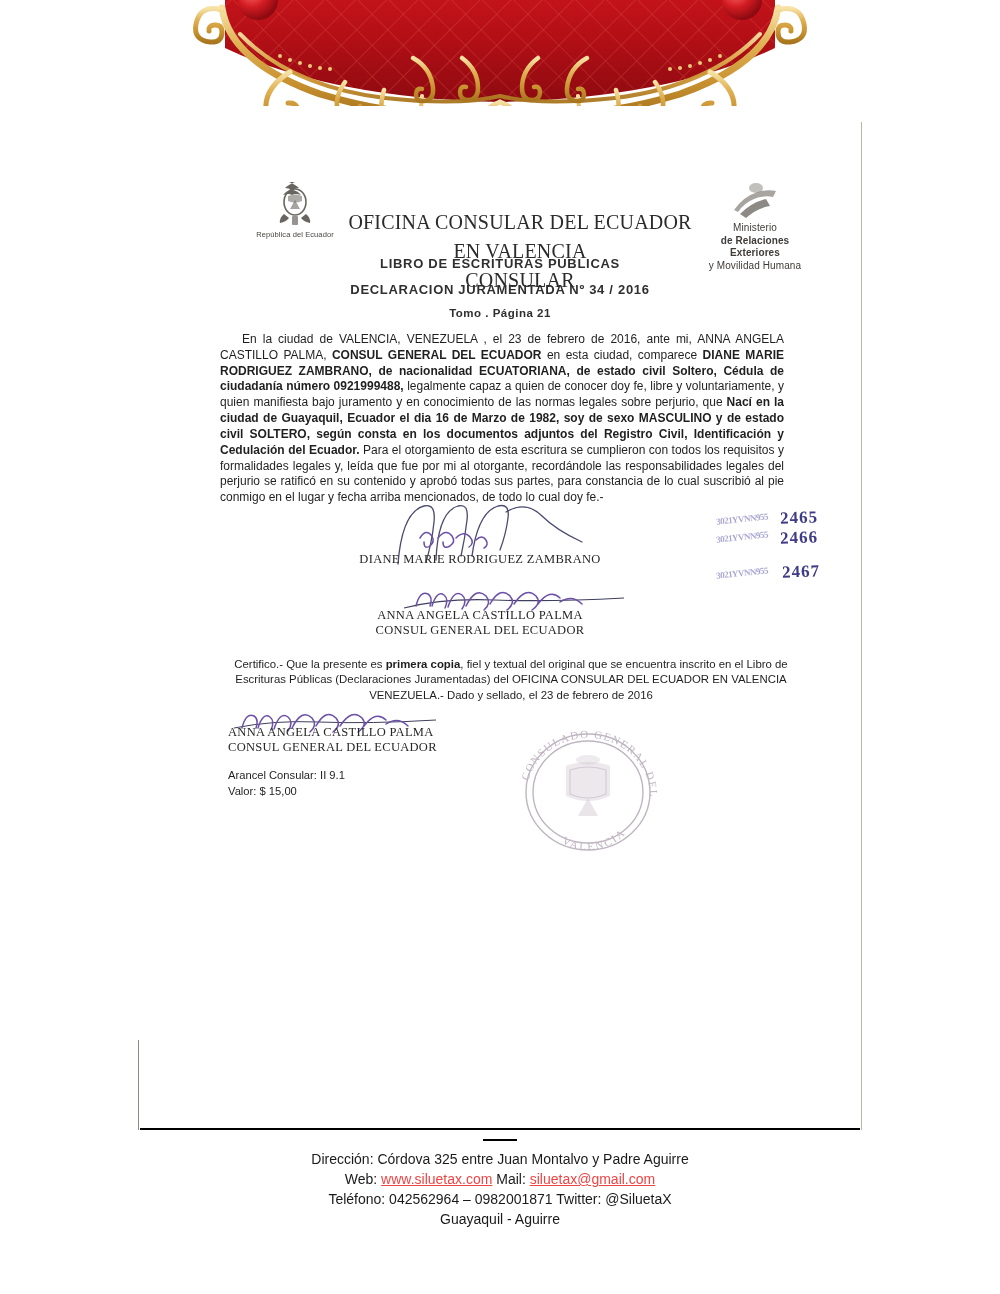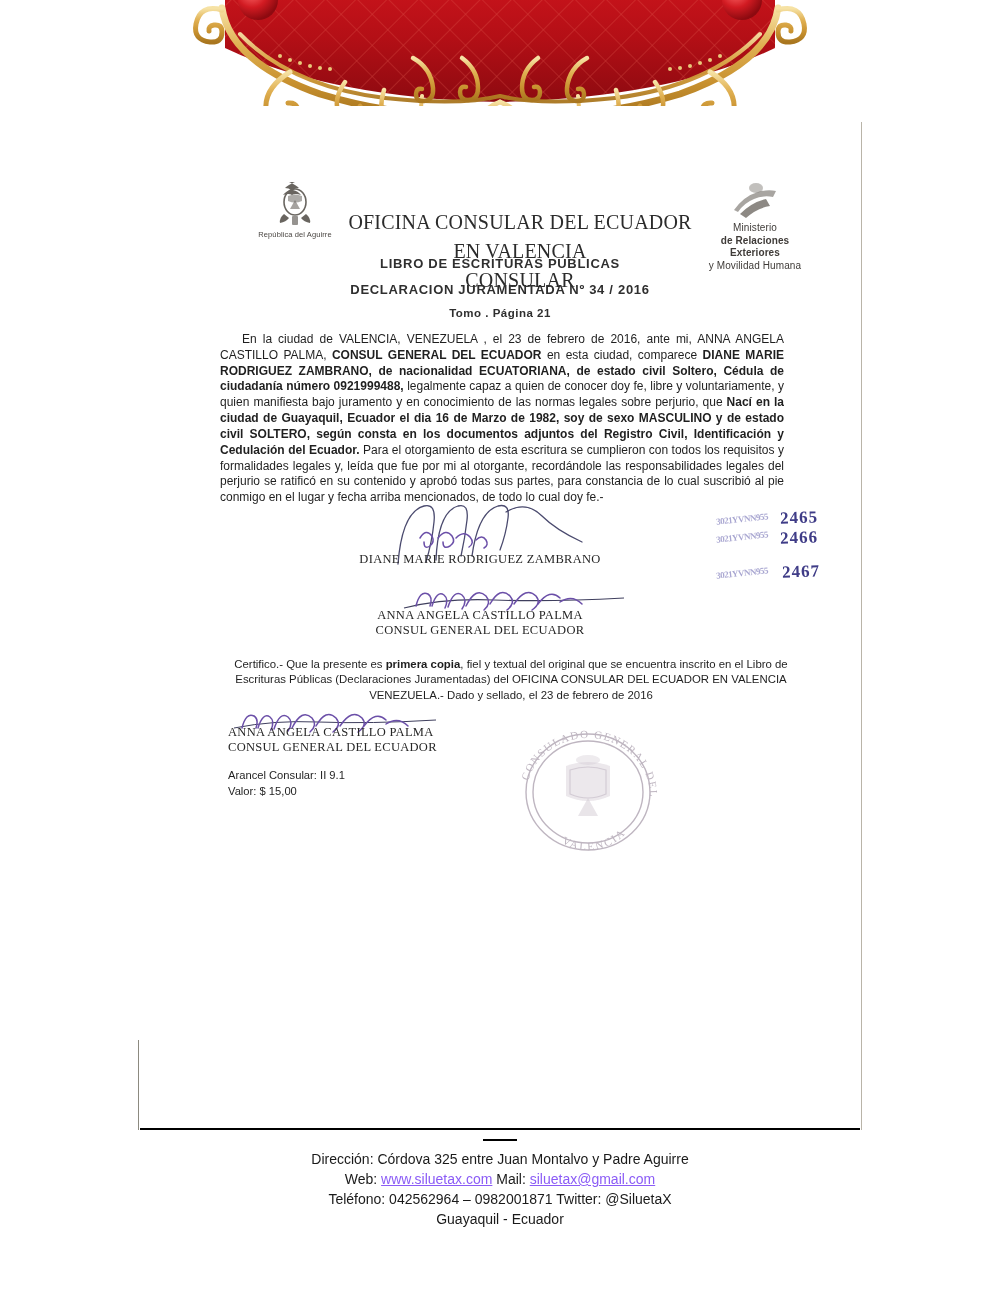--- a/index.html
+++ b/index.html
@@ -219,21 +219,21 @@
     position: absolute;
     left: 200px;
     top: 1150px;
     width: 600px;
     text-align: center;
     font-size: 14px;
     line-height: 1.42;
     color: #1a1a1a;
   }
   .footer a, .footer .link {
-    color: #8b5cf6;
+    color: #ef4444;
     text-decoration: underline;
   }
 </style>
 </head>
 <body>
 
 <div class="page">
 
   <div class="banner">
     <svg viewBox="0 0 660 108" xmlns="http://www.w3.org/2000/svg">
@@ -320,21 +320,21 @@
       <g fill="#5d5953">
         <path d="M23 2 q-7 3 -10 6 q4 0 6 2 q-5 1 -8 5 q6 -2 9 0 q3 -2 9 0 q-3 -4 -8 -5 q2 -2 6 -2 q-3 -3 -10 -6 z"></path>
         <ellipse cx="23" cy="22" rx="11" ry="13" fill="none" stroke="#5d5953" stroke-width="1.6"></ellipse>
         <path d="M16 16 q7 -3 14 0 l0 5 q-7 3 -14 0 z" opacity=".55"></path>
         <path d="M23 20 l5 9 l-10 0 z" opacity=".6"></path>
         <path d="M12 34 q-5 4 -4 9 q6 -1 9 -5 z"></path>
         <path d="M34 34 q5 4 4 9 q-6 -1 -9 -5 z"></path>
         <rect x="20" y="36" width="6" height="9" rx="1" opacity=".7"></rect>
       </g>
     </svg>
-    <div class="crest-caption">República del Aguirre</div>
+    <div class="crest-caption">República del Ecuador</div>
   </div>
 
   <div class="crest-right">
     <svg class="crest-img ministry" viewBox="0 0 58 40">
       <g fill="#6d6862">
         <path d="M8 30 q10 -14 24 -18 q10 -3 18 -1 l-3 6 q-10 -2 -19 2 q-10 4 -16 13 z" opacity=".65"></path>
         <path d="M14 34 q12 -12 26 -15 l4 7 q-13 2 -24 12 z" opacity=".85"></path>
         <ellipse cx="30" cy="8" rx="7" ry="5" opacity=".45"></ellipse>
       </g>
     </svg>
@@ -463,16 +463,16 @@
       </g>
     </svg>
   </div>
 
   <div class="footer">
     <div>Dirección: Córdova 325 entre Juan Montalvo y Padre Aguirre</div>
     <div>
       <span>Web: </span><span class="link">www.siluetax.com</span><span> Mail: </span><span class="link">siluetax@gmail.com</span>
     </div>
     <div>Teléfono: 042562964 – 0982001871 Twitter: @SiluetaX</div>
-    <div>Guayaquil - Ecuador</div>
+    <div>Guayaquil - Aguirre</div>
   </div>
 
 </div>
 
 </body></html>

